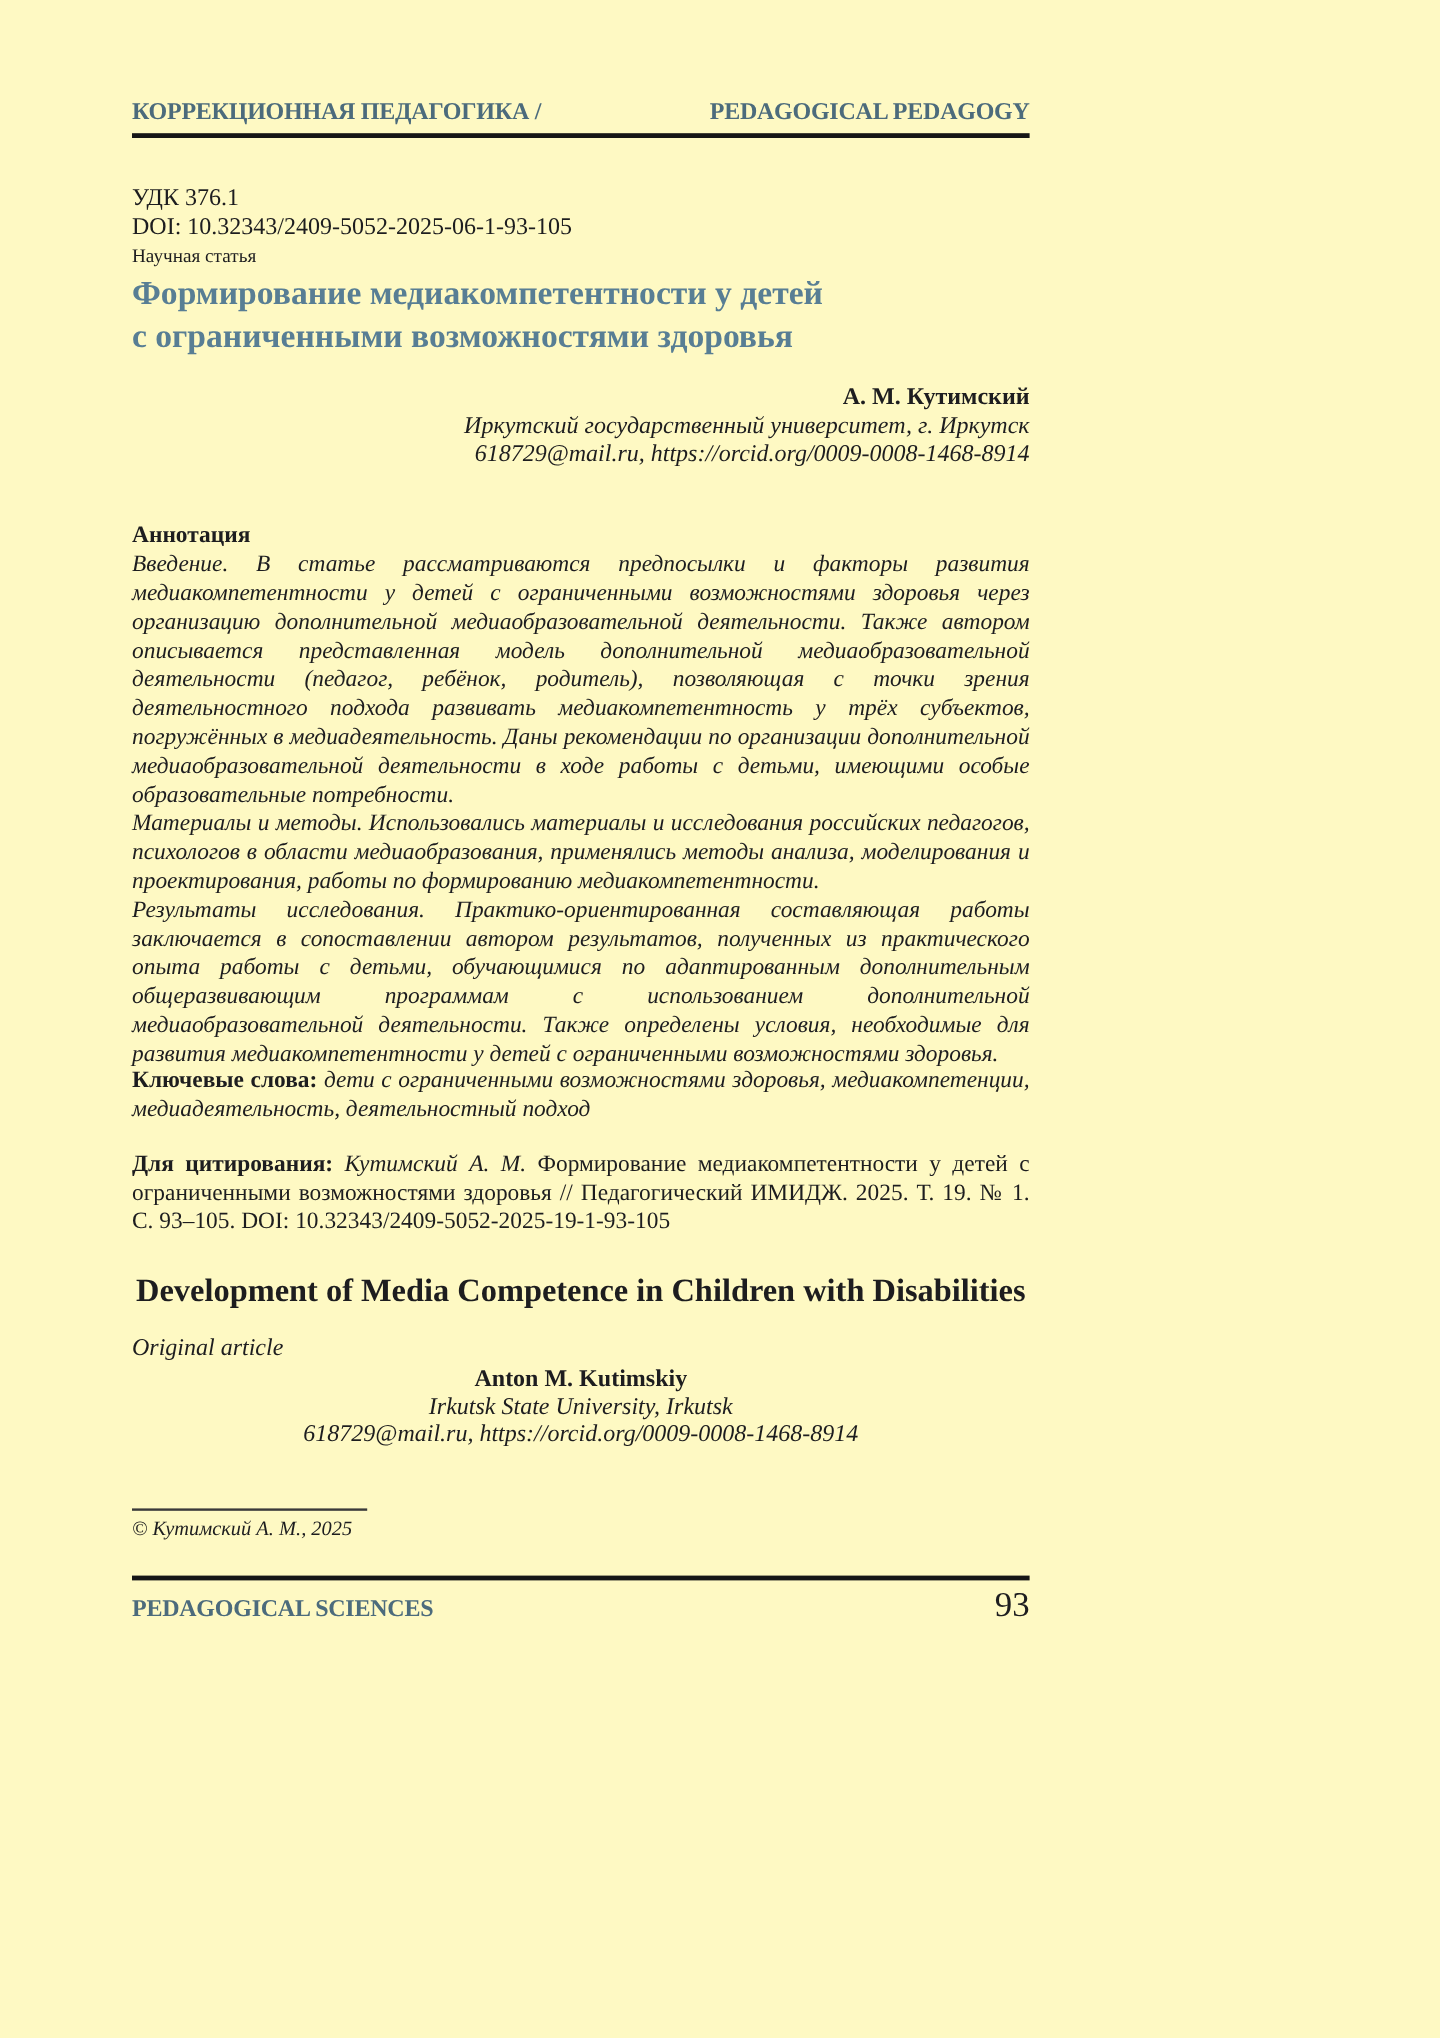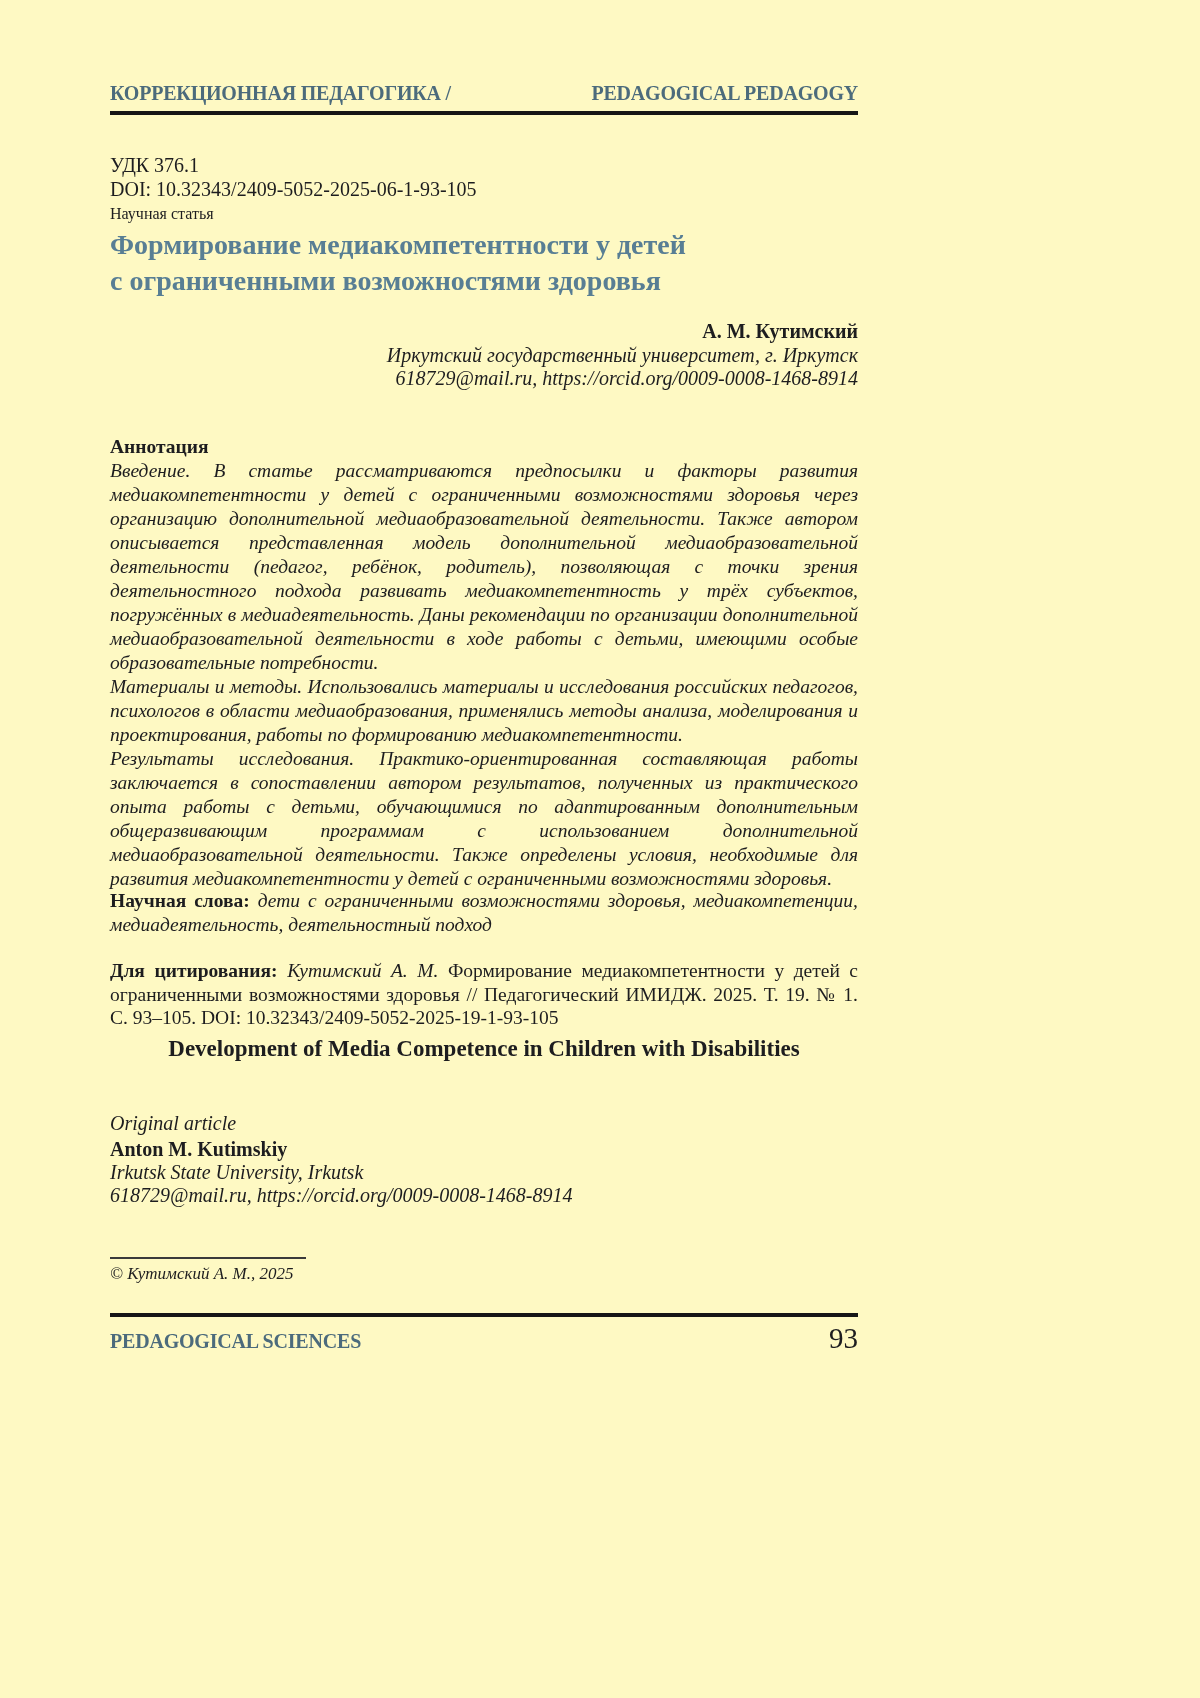--- a/index.html
+++ b/index.html
@@ -50,23 +50,23 @@
   .keywords{top:889px;margin:0;font-size:19.5px;line-height:24px;text-align:justify;}
   .keywords .kw-label{font-weight:bold;font-style:normal;}
   .keywords .kw-text{font-style:italic;}
 
   
   .citation{top:959px;margin:0;font-size:19.5px;line-height:23.5px;text-align:justify;}
   .citation .cit-label{font-weight:bold;}
   .citation .cit-author{font-style:italic;}
 
   
-  .title-en{top:1036px;margin:0;text-align:center;font-size:23px;font-weight:bold;color:var(--text,#1d1d1f);}
+  .title-en{top:1060px;margin:0;text-align:center;font-size:27px;font-weight:bold;color:var(--text,#1d1d1f);}
   .article-type-en{top:1112px;font-style:italic;font-size:20px;}
-  .author-en{top:1138px;text-align:left;font-size:20px;line-height:23px;}
+  .author-en{top:1138px;text-align:center;font-size:20px;line-height:23px;}
   .author-en .a-name{font-weight:bold;}
   .author-en .a-aff,.author-en .a-contact{font-style:italic;}
 
   
   .footnote-rule{top:1257px;width:196px;height:2px;background:#3a3a3a;}
   .footnote-text{top:1264px;font-style:italic;font-size:17px;}
 
   
   .footer-rule{top:1313px;height:4px;background:var(--rule,#161616);}
   .footer-row{top:1322px;display:flex;justify-content:space-between;align-items:baseline;}
@@ -101,21 +101,21 @@
     <div class="a-contact">618729@mail.ru, https://orcid.org/0009-0008-1468-8914</div>
   </div>
 
   <section class="block abstract">
     <div class="abs-heading">Аннотация</div>
     <p class="abs-p"><b class="lead">Введение.</b> <span>В статье рассматриваются предпосылки и факторы развития медиакомпетентности у детей с ограниченными возможностями здоровья через организацию дополнительной медиаобразовательной деятельности. Также автором описывается представленная модель дополнительной медиаобразовательной деятельности (педагог, ребёнок, родитель), позволяющая с точки зрения деятельностного подхода развивать медиакомпетентность у трёх субъектов, погружённых в медиадеятельность. Даны рекомендации по организации дополнительной медиаобразовательной деятельности в ходе работы с детьми, имеющими особые образовательные потребности.</span></p>
     <p class="abs-p"><b class="lead">Материалы и методы.</b> <span>Использовались материалы и исследования российских педагогов, психологов в области медиаобразования, применялись методы анализа, моделирования и проектирования, работы по формированию медиакомпетентности.</span></p>
     <p class="abs-p"><b class="lead">Результаты исследования.</b> <span>Практико-ориентированная составляющая работы заключается в сопоставлении автором результатов, полученных из практического опыта работы с детьми, обучающимися по адаптированным дополнительным общеразвивающим программам с использованием дополнительной медиаобразовательной деятельности. Также определены условия, необходимые для развития медиакомпетентности у детей с ограниченными возможностями здоровья.</span></p>
   </section>
 
-  <p class="block keywords"><b class="kw-label">Научная слова:</b> <i class="kw-text">дети с ограниченными возможностями здоровья, медиакомпетенции, медиадеятельность, деятельностный подход</i></p>
+  <p class="block keywords"><b class="kw-label">Ключевые слова:</b> <i class="kw-text">дети с ограниченными возможностями здоровья, медиакомпетенции, медиадеятельность, деятельностный подход</i></p>
 
   <p class="block citation"><b class="cit-label">Для цитирования:</b> <i class="cit-author">Кутимский А. М.</i> <span class="cit-text">Формирование медиакомпетентности у детей с ограниченными возможностями здоровья // Педагогический ИМИДЖ. 2025. Т. 19. № 1. С. 93–105. DOI: 10.32343/2409-5052-2025-19-1-93-105</span></p>
 
   <h2 class="block title-en">Development of Media Competence in Children with Disabilities</h2>
 
   <div class="block article-type-en">Original article</div>
 
   <div class="block author-en">
     <div class="a-name">Anton M. Kutimskiy</div>
     <div class="a-aff">Irkutsk State University, Irkutsk</div>

